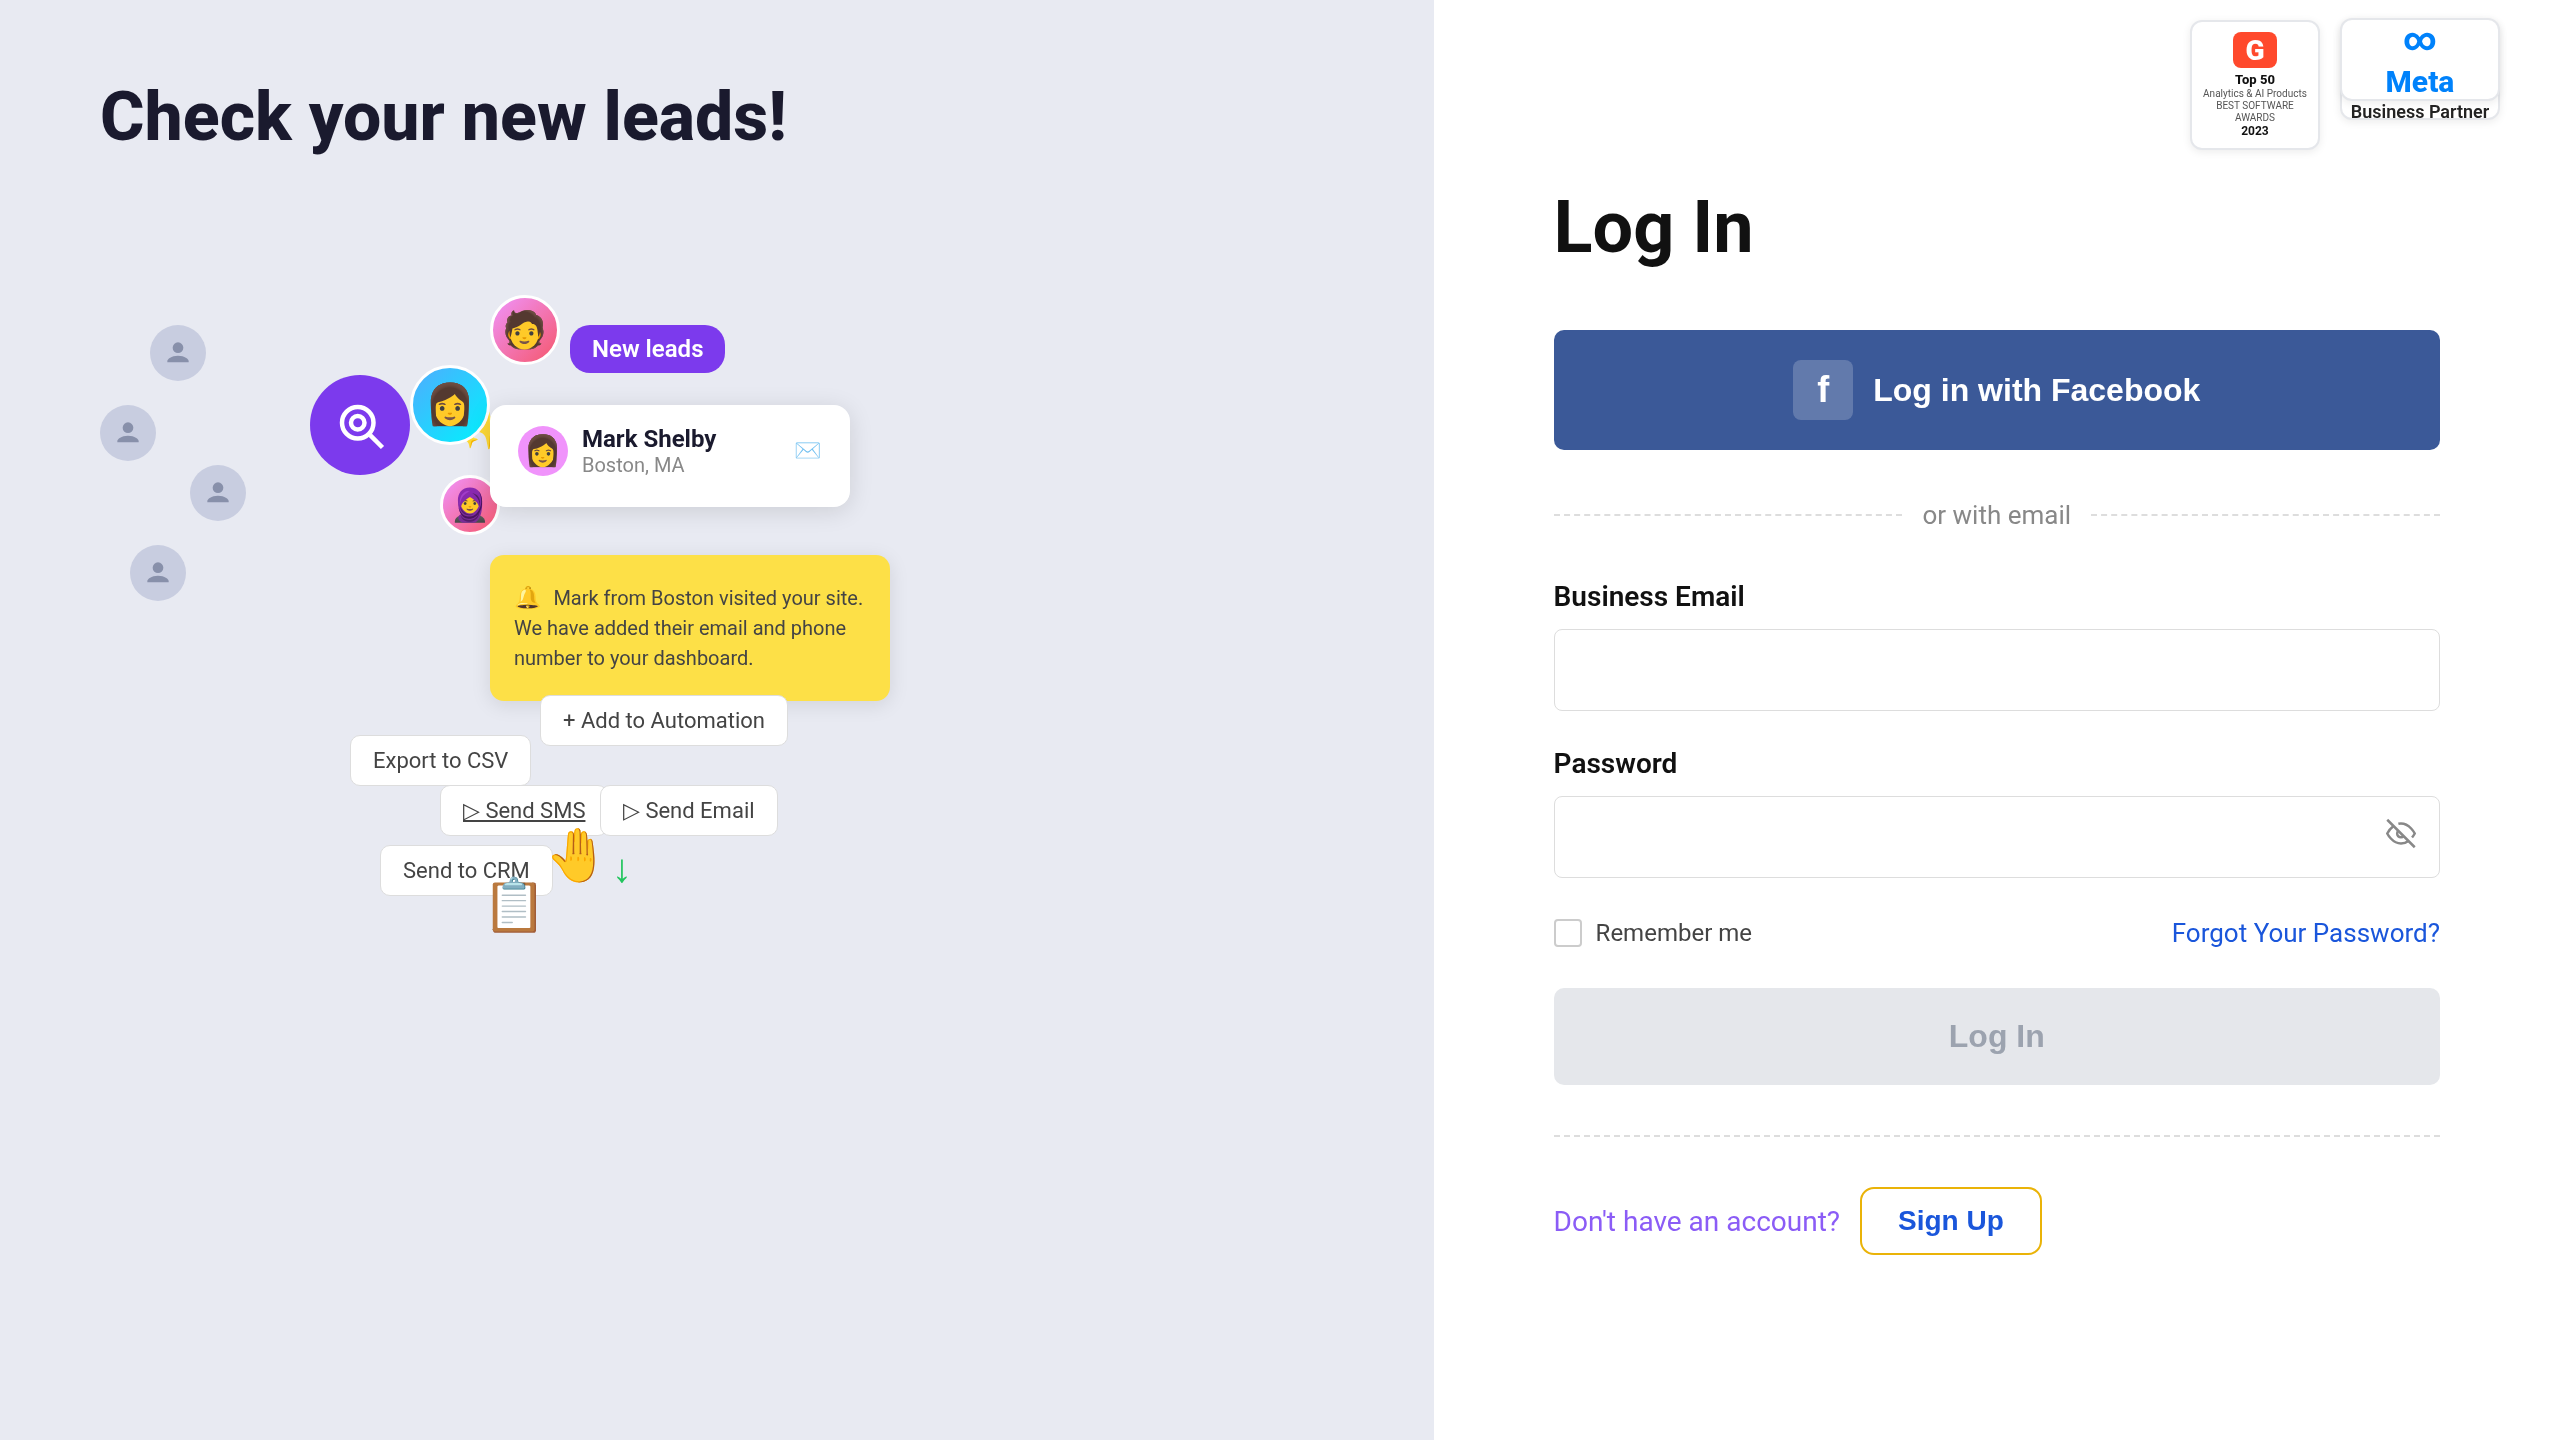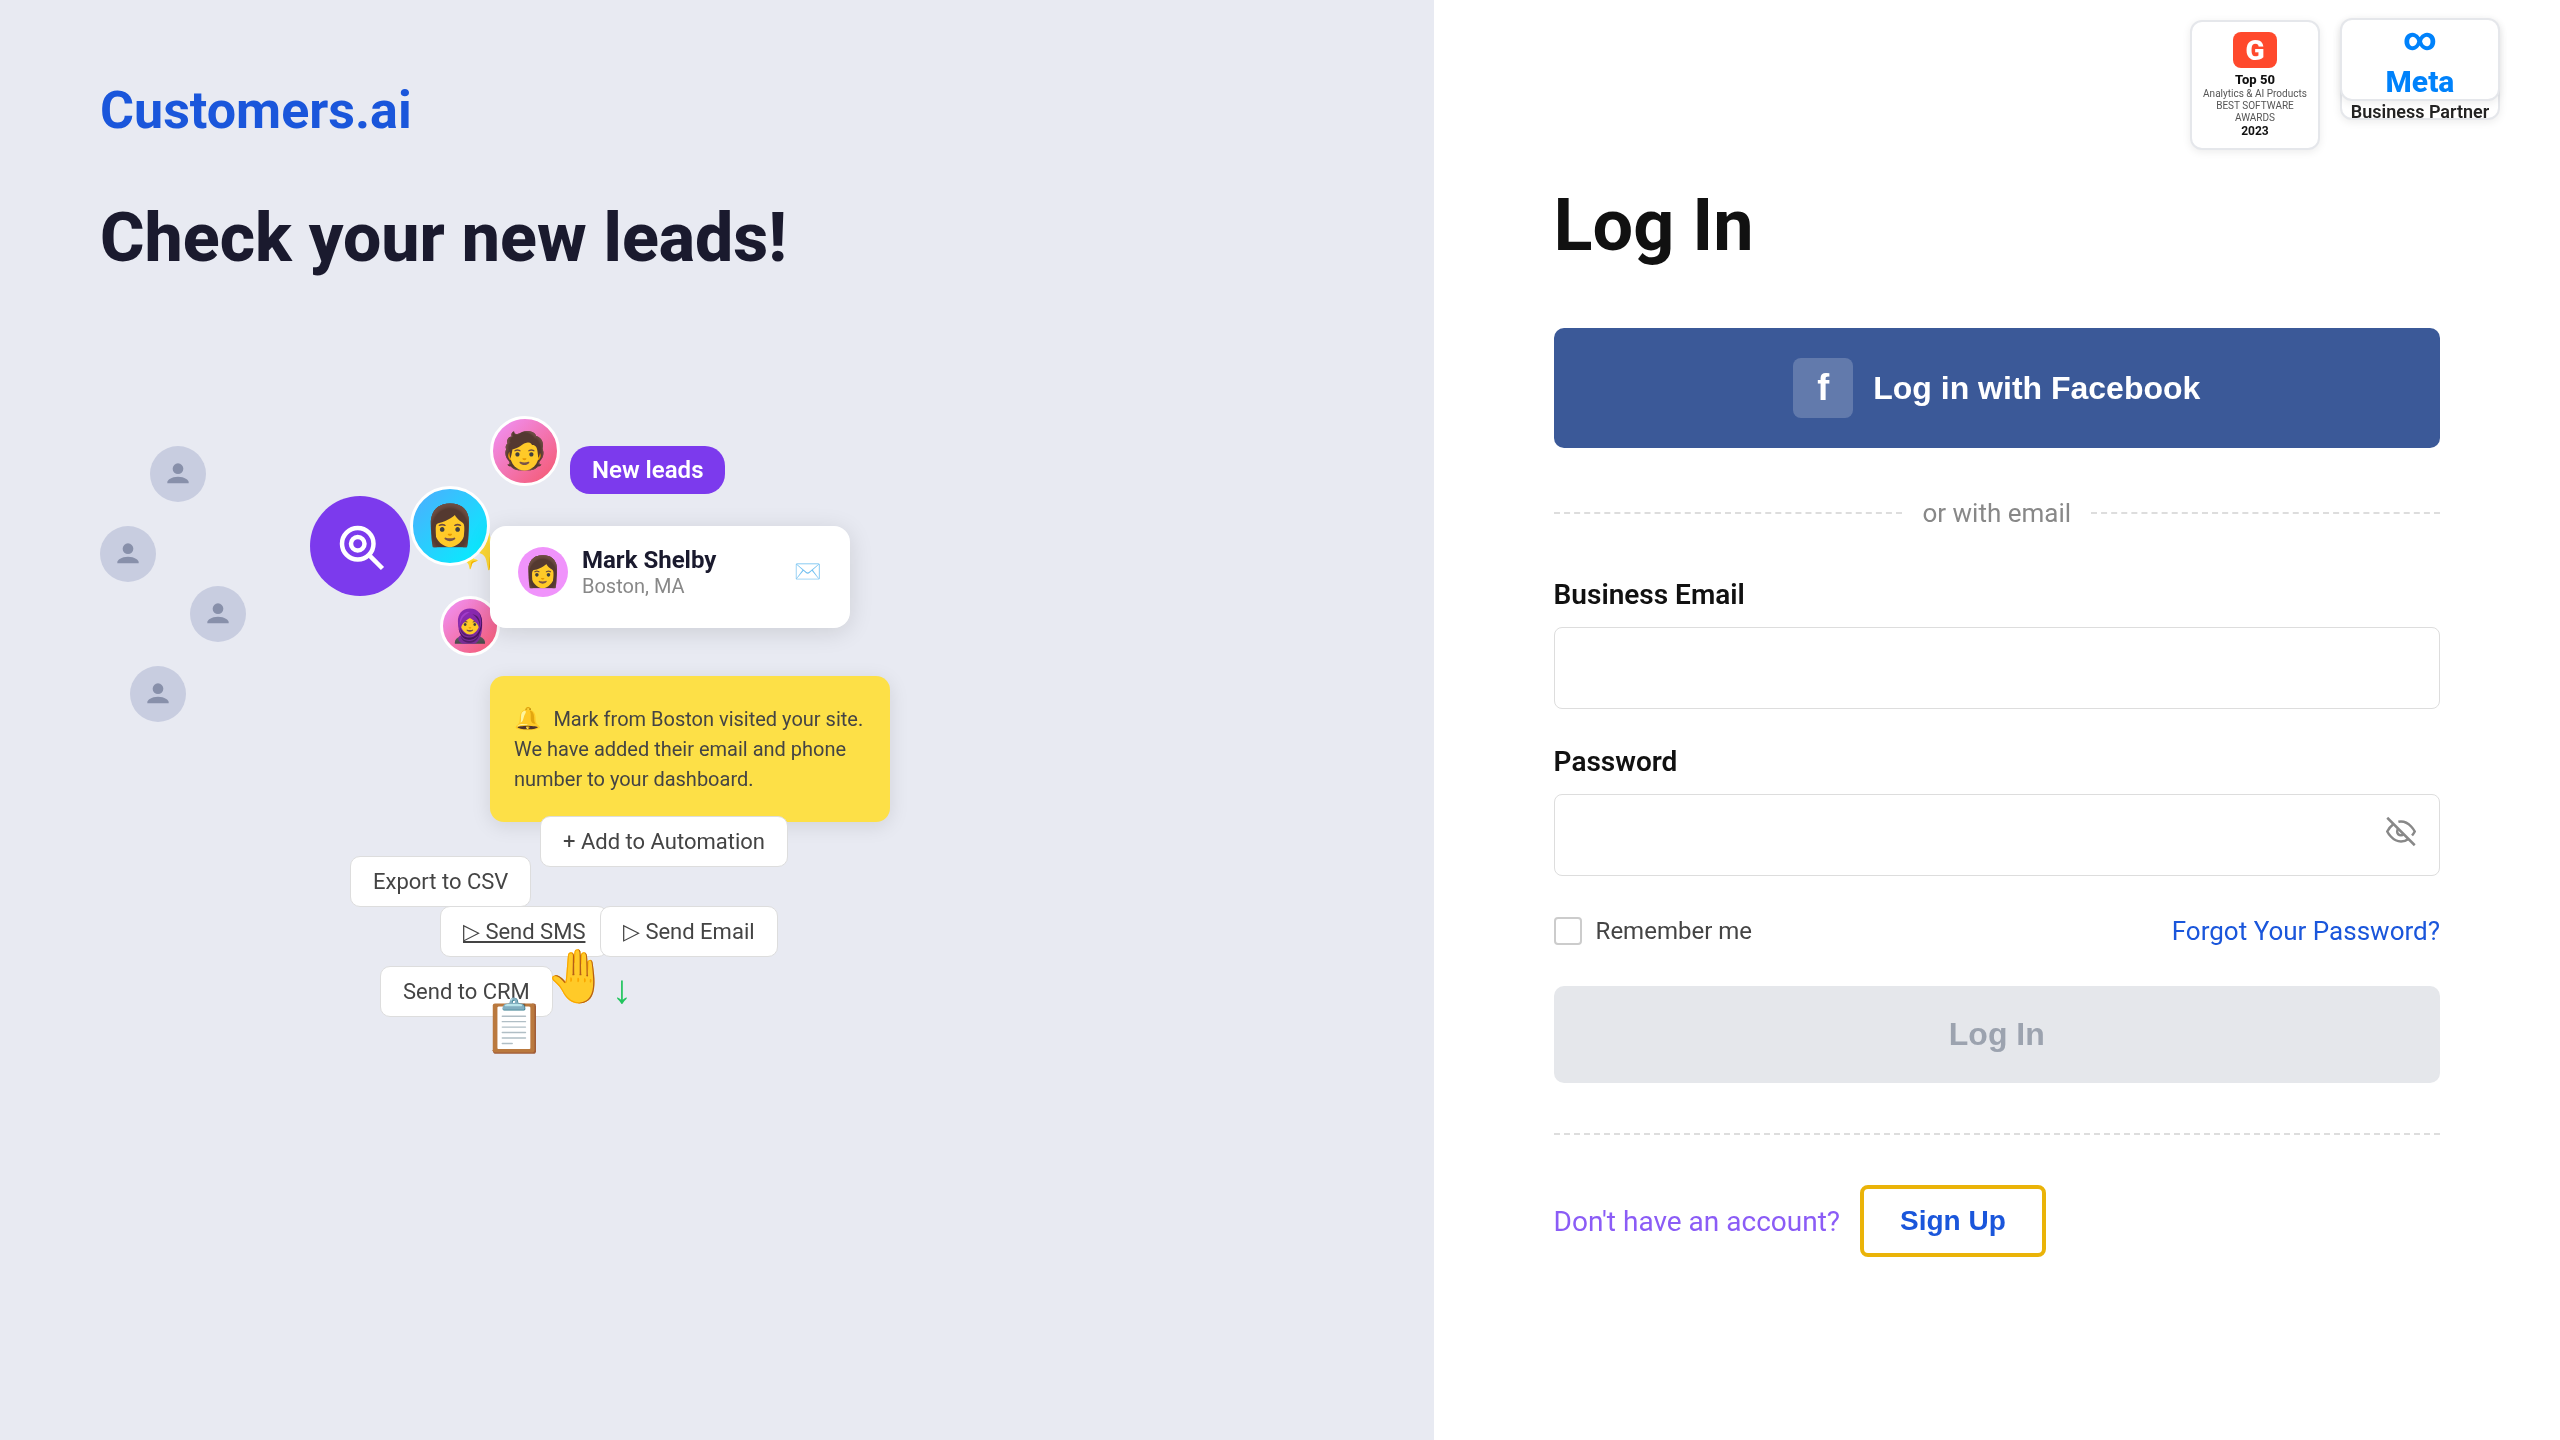--- a/index.html
+++ b/index.html
@@ -504,36 +504,35 @@
       gap: 20px;
     }
 
     .signup-text {
       font-size: 28px;
       color: #8b5cf6;
     }
 
     .signup-btn {
       background: white;
-      border: 4px solid #eab308;
-      border-radius: 8px;
+      border: 2px solid #eab308;
+      border-radius: 14px;
       color: #1a56db;
       font-size: 28px;
       font-weight: 700;
       padding: 16px 36px;
       cursor: pointer;
     }
   </style>
 </head>
 <body>
 
 <div class="page-wrapper">
 
   <div class="left-panel">
-    <div class="logo">Customers.ai</div>
 
     <h1 class="tagline-heading">Check your new leads!</h1>
 
     <div class="illustration">
 
       <div class="person-icon p1">
         <svg width="32" height="32" viewBox="0 0 24 24" fill="currentColor">
             <circle cx="12" cy="8" r="4"></circle>
             <path d="M12 14c-5 0-8 2.5-8 4v1h16v-1c0-1.5-3-4-8-4z"></path>
           </svg>

